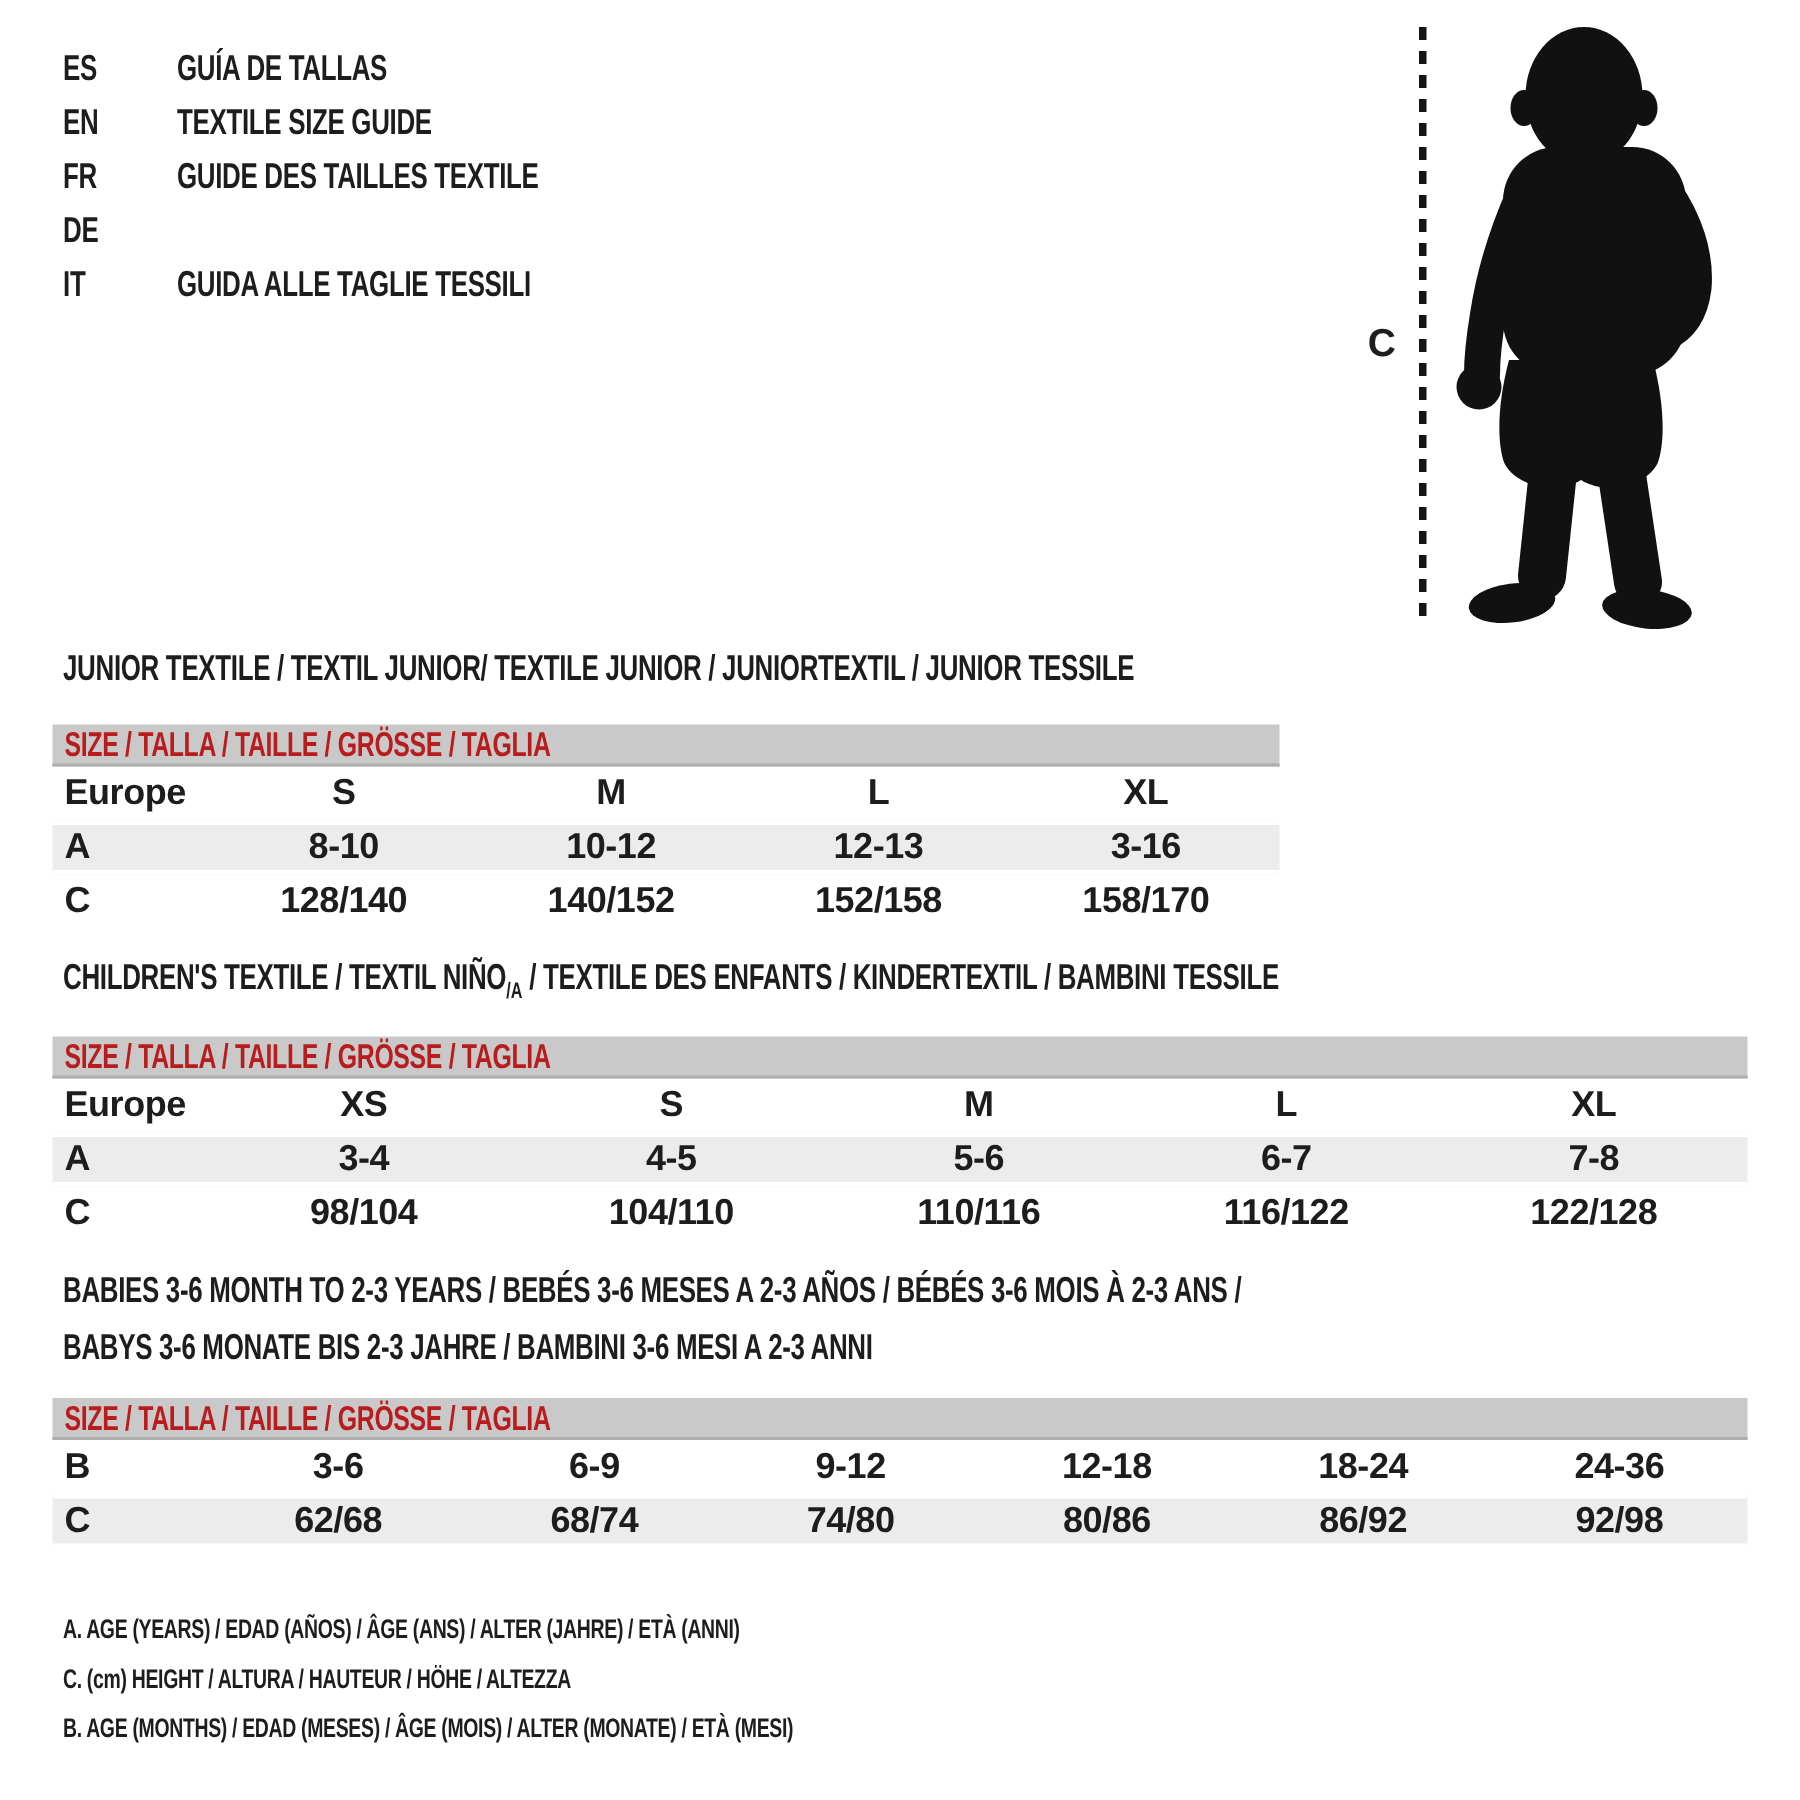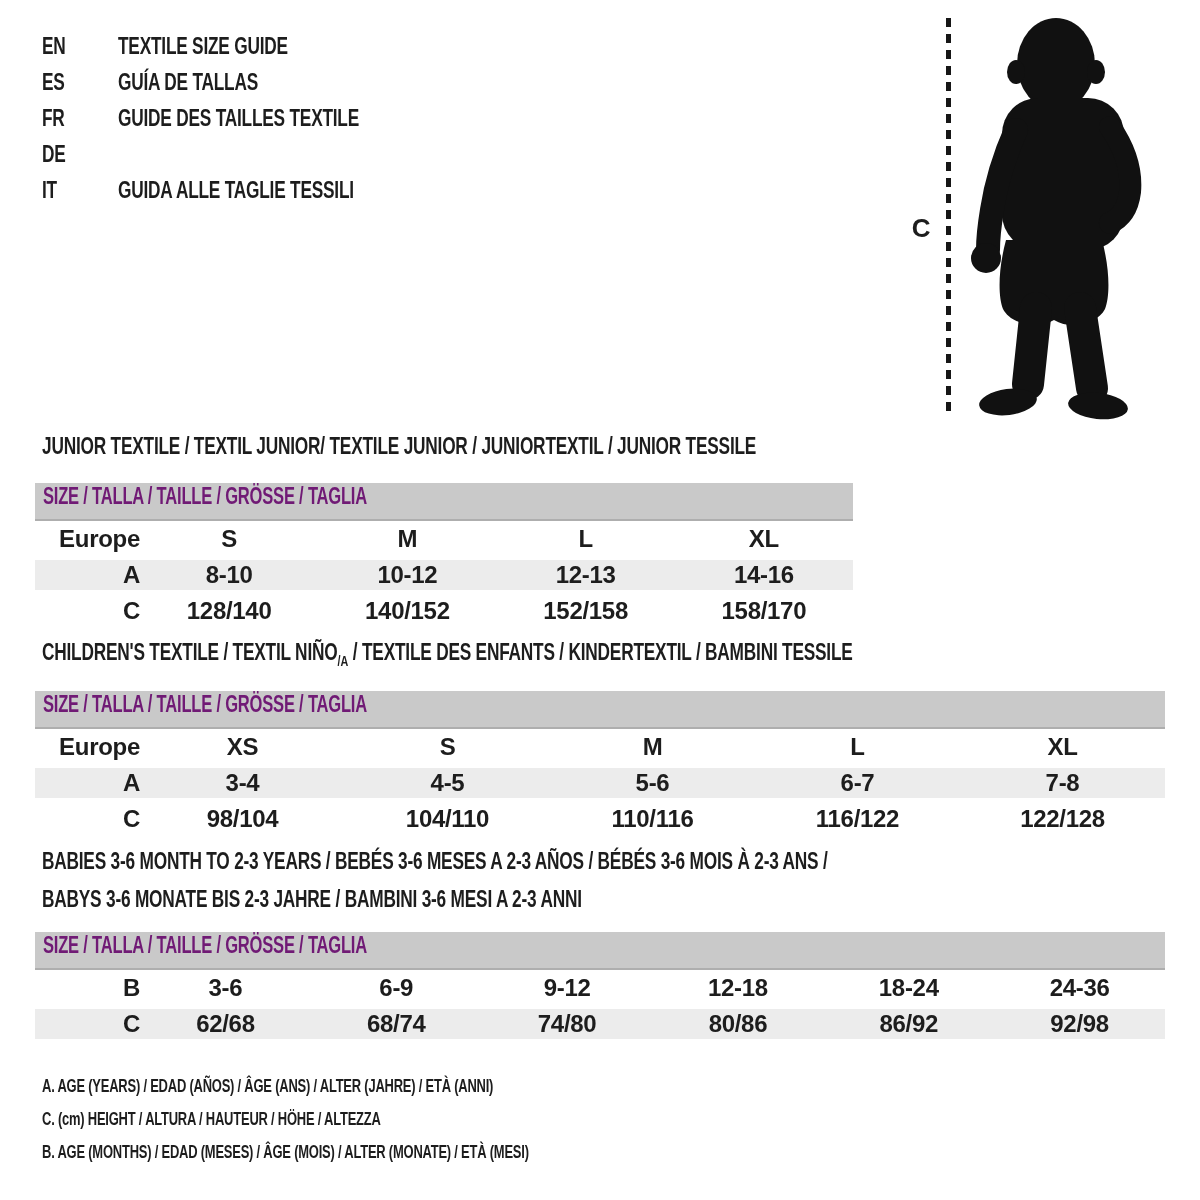--- a/index.html
+++ b/index.html
@@ -23,46 +23,46 @@
   .c-label{left:906px;top:214px;width:30px;text-align:center;
     font-weight:700;font-size:26px;line-height:28px;}
   .figure-svg{left:958px;top:12px;}
 
   
   .sec-title{font-weight:700;font-size:24px;line-height:28px;height:28px;}
   .sub{font-size:15px;vertical-align:-6px;letter-spacing:0;}
 
   
   .stable{box-sizing:border-box;}
-  .size-bar{height:38px;background:#c9c9c9;border-bottom:2px solid #aeaeae;
+  .size-bar{height:28px;background:#c9c9c9;border-bottom:2px solid #aeaeae;
     box-sizing:border-box;padding-left:8px;line-height:27px;
-    font-weight:700;font-size:23px;color:#701a75;}
+    font-weight:700;font-size:23px;color:#b91c1c;}
   .trow{display:grid;height:36px;align-items:center;font-weight:700;font-size:24px;}
   .trow.striped{background:#ececec;border-top:3px solid #ffffff;border-bottom:3px solid #ffffff;box-sizing:border-box;}
   .cell{text-align:center;}
-  .cell.rlabel{text-align:right;padding-left:8px;}
+  .cell.rlabel{text-align:left;padding-left:8px;}
   .cols-j{grid-template-columns:105px repeat(4,1fr);}
   .cols-c{grid-template-columns:105px repeat(5,1fr);}
   .cols-b{grid-template-columns:105px repeat(6,1fr);}
 
   
   .legend{left:42px;top:1070px;font-weight:700;font-size:18px;line-height:33px;}
   .legend-line{height:33px;}
 </style>
 </head>
 <body>
 
 <div class="abs lang-block">
   <div class="lang-row">
+    <span><span class="cond">ES</span></span>
+    <span><span class="cond">GUÍA DE TALLAS</span></span>
+  </div>
+  <div class="lang-row">
     <span><span class="cond">EN</span></span>
     <span><span class="cond">TEXTILE SIZE GUIDE</span></span>
-  </div>
-  <div class="lang-row">
-    <span><span class="cond">ES</span></span>
-    <span><span class="cond">GUÍA DE TALLAS</span></span>
   </div>
   <div class="lang-row">
     <span><span class="cond">FR</span></span>
     <span><span class="cond">GUIDE DES TAILLES TEXTILE</span></span>
   </div>
   <div class="lang-row">
     <span><span class="cond">DE</span></span>
   </div>
   <div class="lang-row">
     <span><span class="cond">IT</span></span>
@@ -107,21 +107,21 @@
     <span class="cell">S</span>
     <span class="cell">M</span>
     <span class="cell">L</span>
     <span class="cell">XL</span>
   </div>
   <div class="trow cols-j striped">
     <span class="cell rlabel">A</span>
     <span class="cell">8-10</span>
     <span class="cell">10-12</span>
     <span class="cell">12-13</span>
-    <span class="cell">14-16</span>
+    <span class="cell">3-16</span>
   </div>
   <div class="trow cols-j">
     <span class="cell rlabel">C</span>
     <span class="cell">128/140</span>
     <span class="cell">140/152</span>
     <span class="cell">152/158</span>
     <span class="cell">158/170</span>
   </div>
 </div>
 

